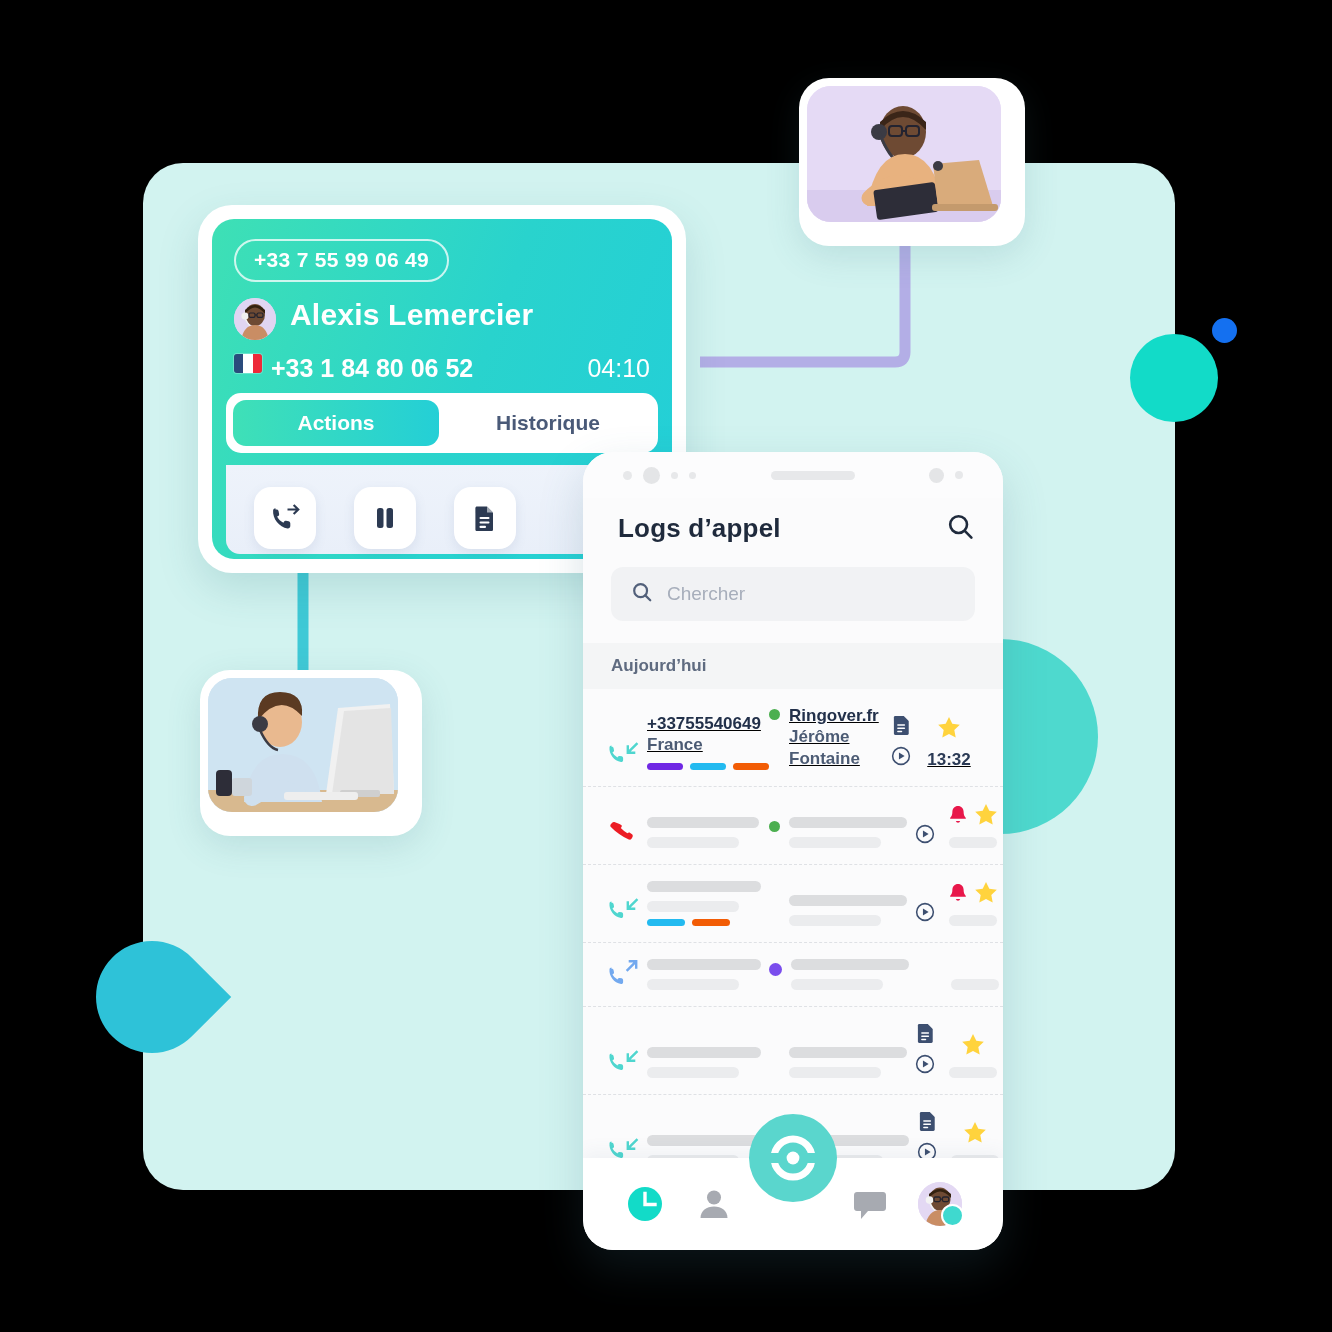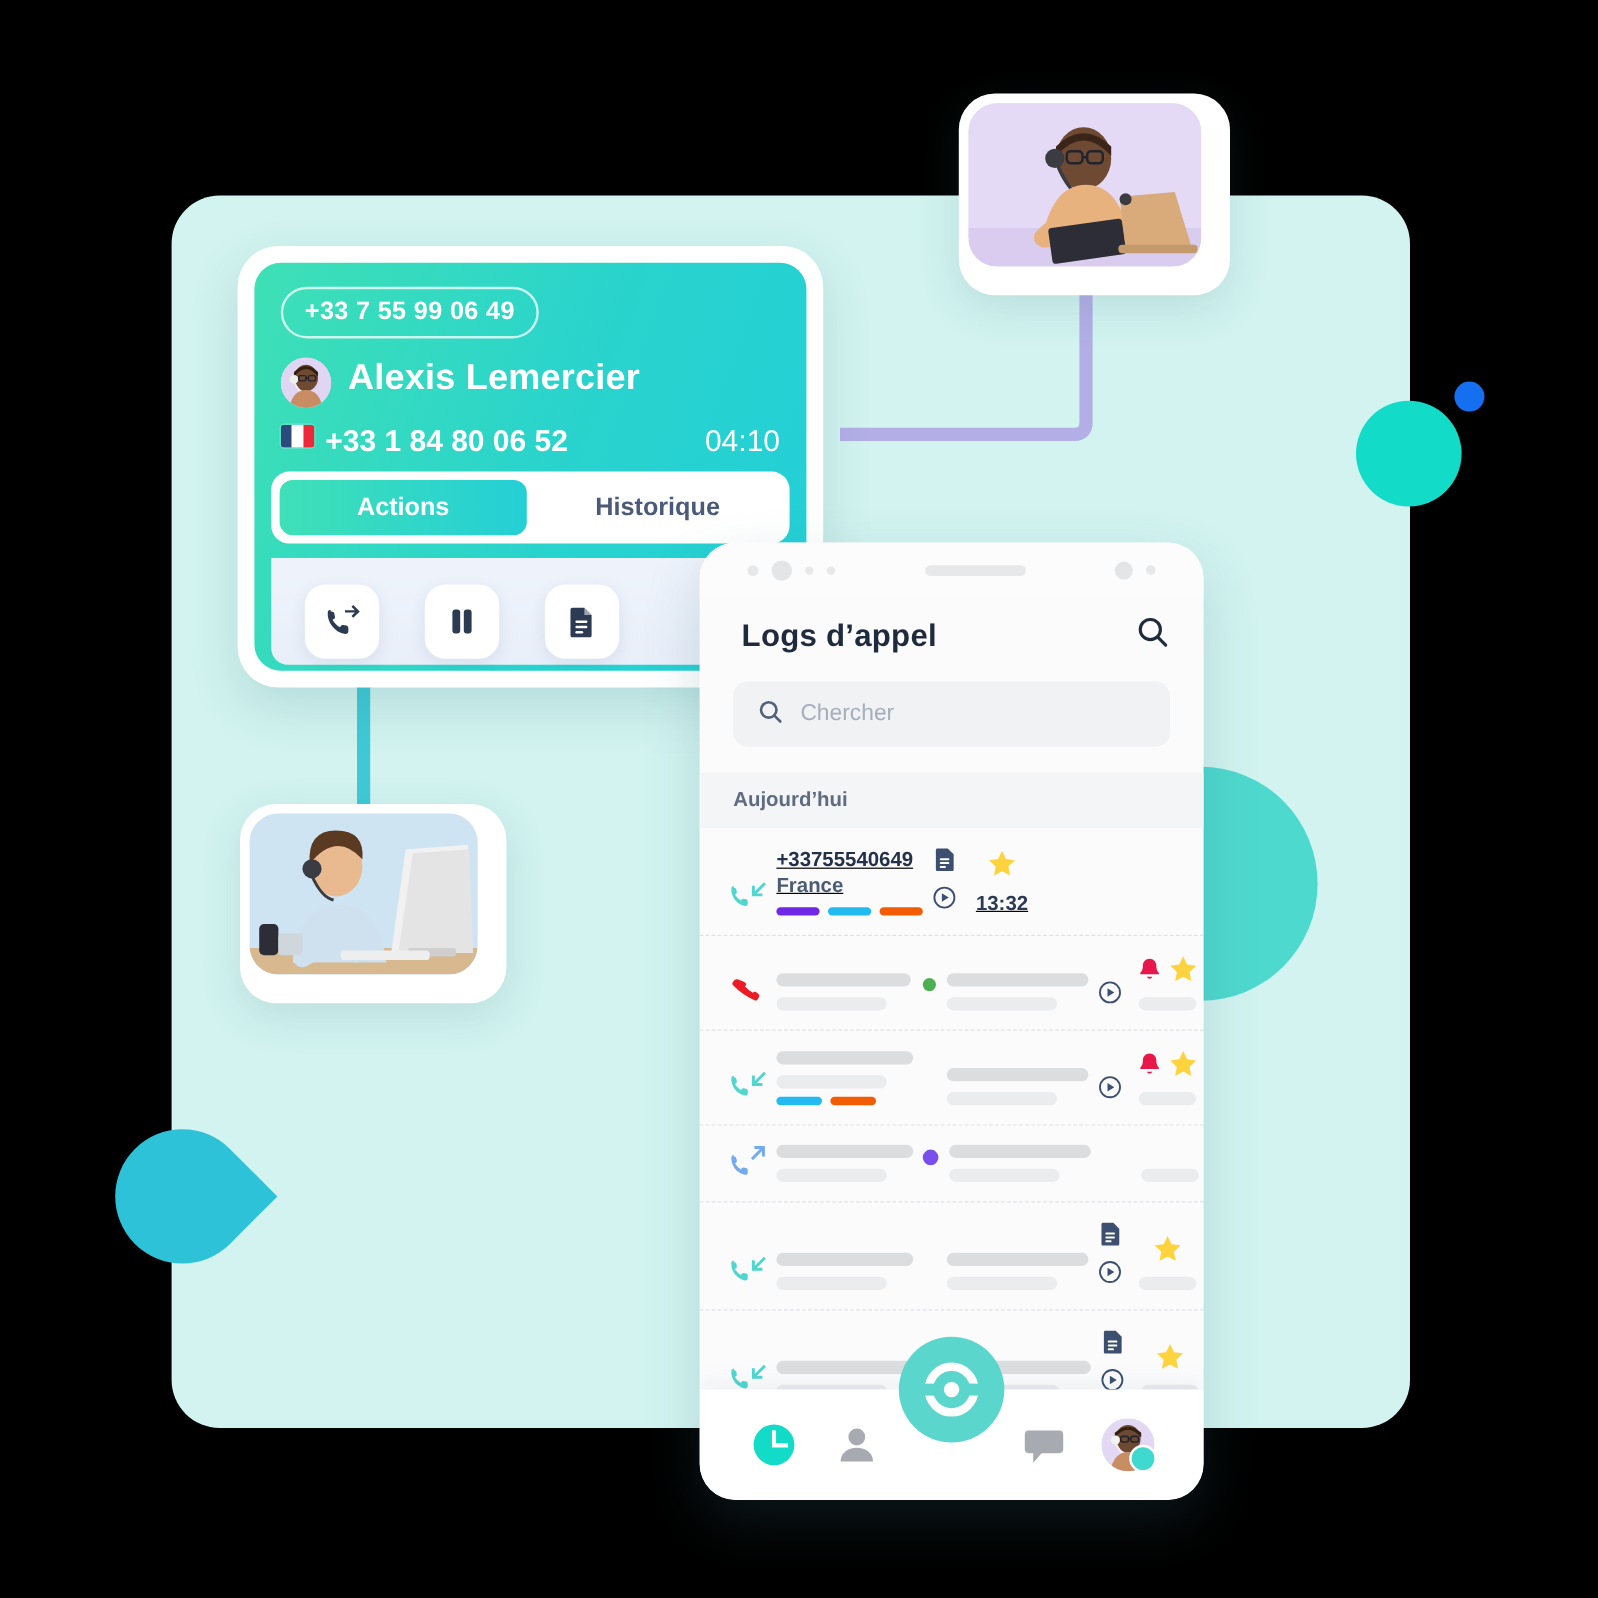--- a/index.html
+++ b/index.html
@@ -57,21 +57,21 @@
   .flag i{display:block;height:100%;flex:1;}
   .flag .b{background:#2a4b7c;}.flag .w{background:#fff;}.flag .r{background:#ed2939;}
   .callee-num{color:#fff;font-size:25px;font-weight:600;margin-left:9px;}
   .timer{color:#fff;font-size:25px;font-weight:400;margin-left:auto;}
 
   .tabs-wrap{position:absolute;left:14px;right:14px;top:174px;
              background:#fff;border-radius:15px;padding:7px;display:flex;gap:6px;
              box-sizing:border-box;}
   .tab{flex:1;text-align:center;padding:11px 0;border-radius:11px;
        font-size:21px;font-weight:700;color:#4a5a78;cursor:pointer;}
-  .tab.active{background:linear-gradient(90deg,#3fe0b7,#24cfd6);color:#fff;}
+  .tab.active{background:linear-gradient(90deg,#3fe0b7,#24cfd6);color:#fff;border-radius:13px;}
 
   .actions-panel{position:absolute;left:14px;right:14px;top:246px;bottom:5px;
        background:linear-gradient(180deg,#eef3fb,#e9eff9);border-radius:0 0 14px 14px;
        display:flex;gap:38px;padding:22px 28px 0 28px;box-sizing:border-box;}
   .act{width:62px;text-align:center;}
   .act-btn{width:62px;height:62px;border-radius:17px;background:#fff;
        display:flex;align-items:center;justify-content:center;
        box-shadow:0 4px 12px rgba(80,110,150,.12);}
   .act-label{margin-top:9px;font-size:17px;color:#4a5a78;font-weight:500;}
 
@@ -303,20 +303,27 @@
       </div>
       <div class="col-a">
         <div class="txt-main">+33755540649</div>
         <div class="txt-sub">France</div>
         <div class="tagrow">
           <span class="tag" style="background:#7028e4"></span>
           <span class="tag" style="background:#23baf0"></span>
           <span class="tag" style="background:#f25c05"></span>
         </div>
       </div>
+      <div class="col-b">
+        <span class="statusdot" style="background:#4caf50"></span>
+        <div>
+          <div class="txt-main">Ringover.fr</div>
+          <div class="txt-sub">Jérôme Fontaine</div>
+        </div>
+      </div>
       <div class="col-c">
         <span>
           <svg width="19" height="21" viewBox="0 0 20 22" fill="#3d4f70">
             <path d="M3.4 1h9l5.2 5.2v13.3c0 .8-.6 1.4-1.4 1.4H3.4c-.8 0-1.4-.6-1.4-1.4V2.4C2 1.6 2.6 1 3.4 1z"></path>
             <rect x="5.4" y="9.6" width="8.4" height="1.7" rx=".8" fill="#fff"></rect>
             <rect x="5.4" y="13" width="8.4" height="1.7" rx=".8" fill="#fff"></rect>
             <rect x="5.4" y="16.4" width="5.4" height="1.7" rx=".8" fill="#fff"></rect>
           </svg>
         </span>
         <span>

